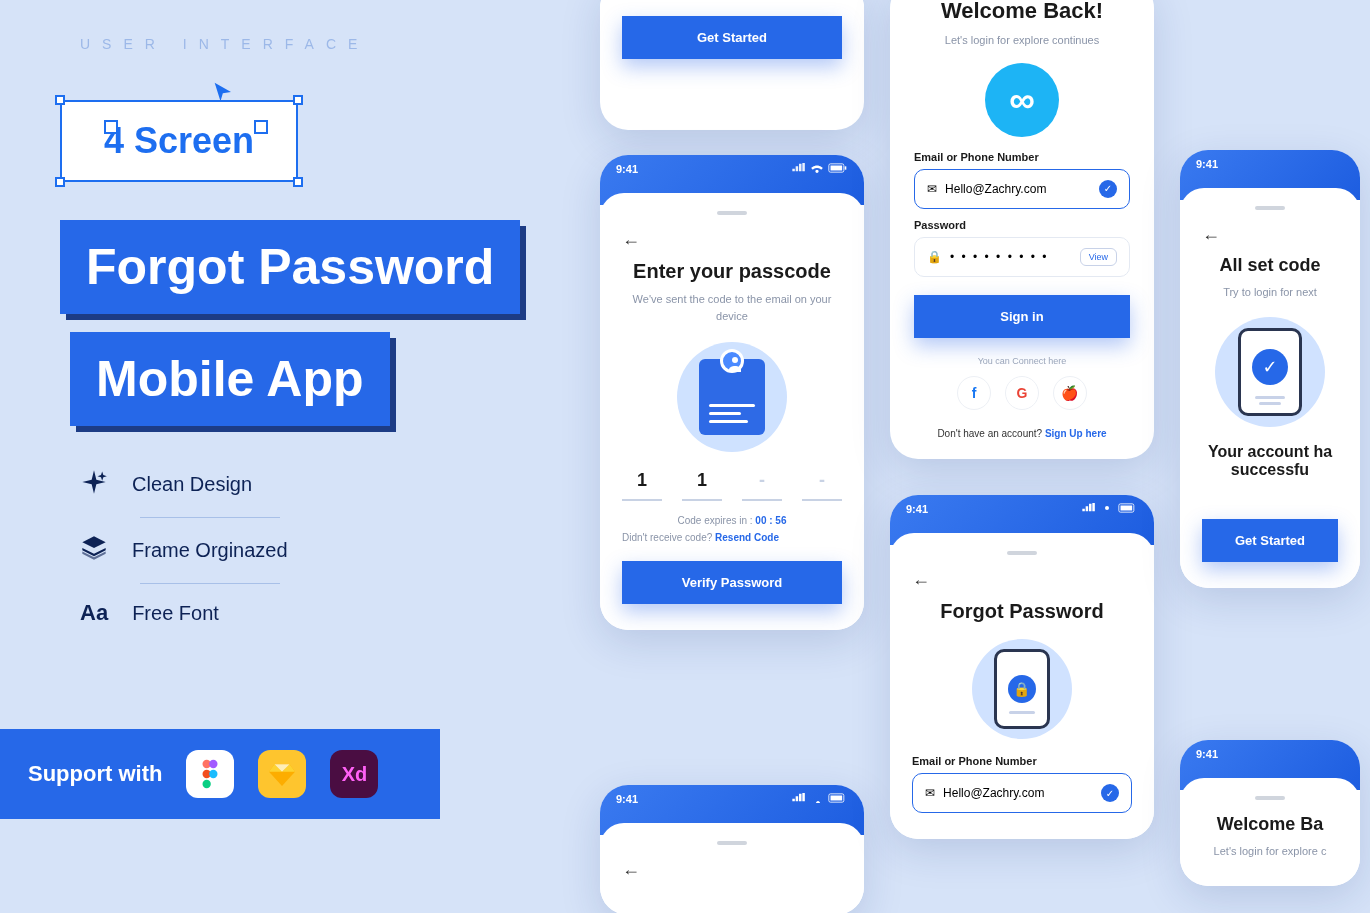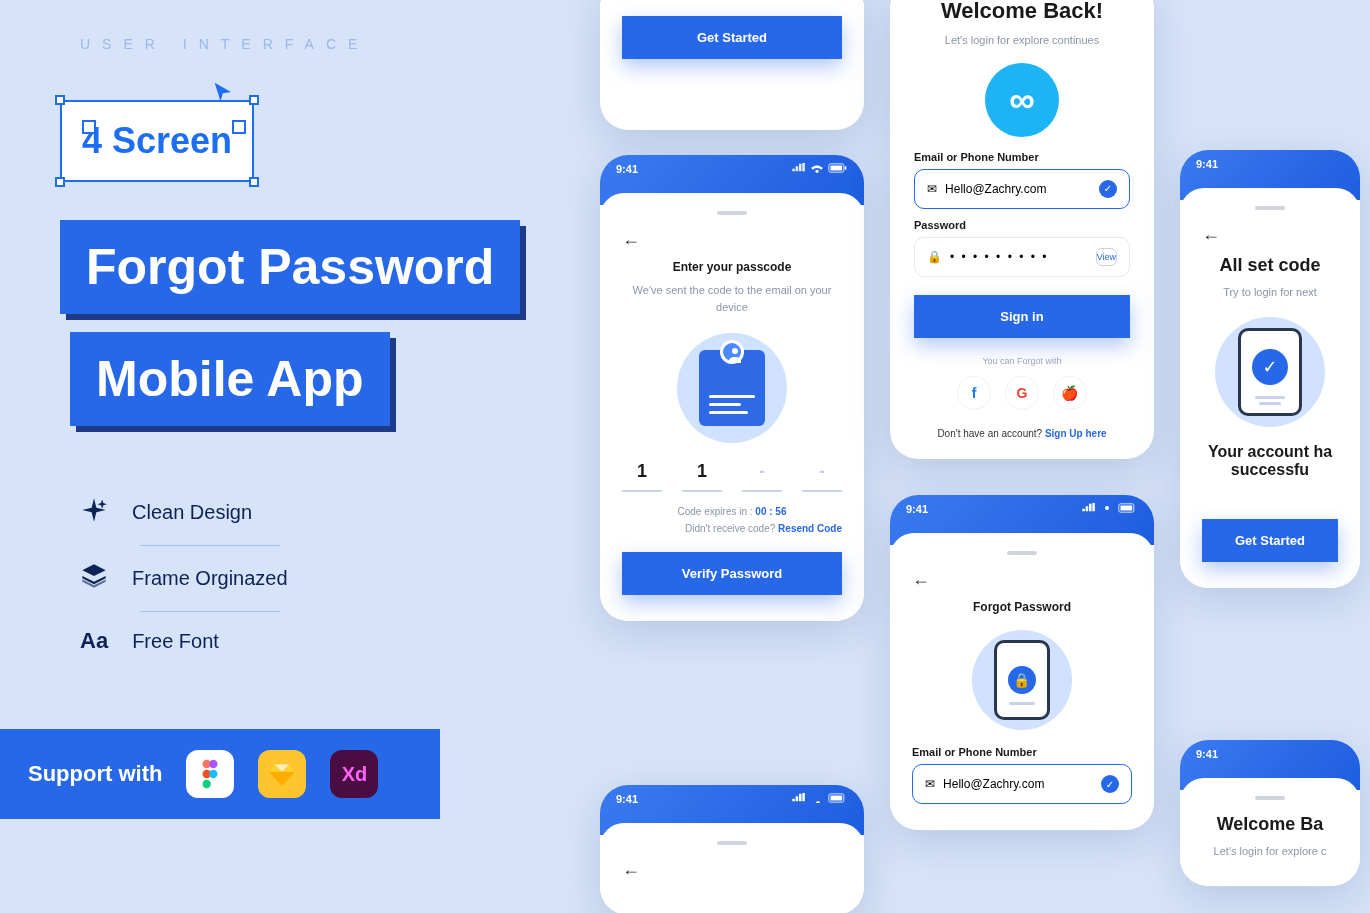--- a/index.html
+++ b/index.html
@@ -27,21 +27,21 @@
 }
 .four-screen-wrap {
   position: absolute;
   top: 100px; left: 60px;
 }
 .four-screen {
   background: #fff;
   color: #1d6ef0;
   font-size: 36px;
   font-weight: 800;
-  padding: 18px 20px;
+  padding: 18px 42px;
   position: relative;
   border: 2px solid #1d6ef0;
 }
 .four-screen::before, .four-screen::after {
   content: '';
   position: absolute;
   width: 10px; height: 10px;
   background: #fff;
   border: 2px solid #1d6ef0;
 }
@@ -74,21 +74,21 @@
   font-size: 50px;
   font-weight: 800;
   padding: 18px 26px;
   position: relative;
   margin-left: 10px;
   box-shadow: 6px 6px 0 #1d3c85;
   display: inline-block;
 }
 .features {
   position: absolute;
-  top: 480px; left: 80px;
+  top: 452px; left: 80px;
 }
 .feature-row {
   display: flex;
   align-items: center;
   gap: 24px;
   padding: 16px 0;
   color: #0d2255;
   font-size: 20px;
   font-weight: 500;
 }
@@ -167,21 +167,21 @@
   background: #d0d5dd;
   border-radius: 2px;
   margin: 0 auto 14px;
 }
 .back-arrow {
   font-size: 18px;
   color: #333;
   margin-bottom: 10px;
 }
 .screen-title {
-  font-size: 12px;
+  font-size: 20px;
   font-weight: 800;
   text-align: center;
   color: #1a1a1a;
 }
 .screen-sub {
   font-size: 11px;
   color: #8a94a8;
   text-align: center;
   margin-top: 8px;
   line-height: 1.5;
@@ -229,21 +229,21 @@
 .pin-empty { color: #c8d2e4; }
 .expire-txt {
   font-size: 10px;
   text-align: center;
   color: #8a94a8;
   margin: 14px 0 6px;
 }
 .expire-txt b { color: #2668e8; font-weight: 600; }
 .resend-txt {
   font-size: 10px;
-  text-align:right;
+  text-align:left;
   color: #8a94a8;
 }
 .resend-txt a { color: #2668e8; font-weight:600; }
 .primary-btn {
   background: #2668e8;
   color: #fff;
   text-align: center;
   font-size: 13px;
   font-weight: 700;
   padding: 14px;
@@ -286,21 +286,21 @@
   width:18px;height:18px;border-radius:50%;
   background:#2668e8;color:#fff;
   margin-left:auto;
   display:flex;align-items:center;justify-content:center;
   font-size:10px;
 }
 .view-badge {
   border:1px solid #c8d2e8;
   color:#2668e8;
   font-size:9px;
-  padding:3px 0;
+  padding:3px 8px;
   border-radius:6px;
   margin-left:auto;
 }
 .connect-txt {
   font-size:9px; color:#9aa5ba;
   text-align:center;
   margin:18px 0 10px;
 }
 .social-row {
   display:flex; justify-content:center; gap:14px;
@@ -519,21 +519,21 @@
         <span>Hello@Zachry.com</span>
         <span class="check-badge">✓</span>
       </div>
       <div class="field-label">Password</div>
       <div class="input-field plain">
         <span>🔒</span>
         <span style="letter-spacing:2px;">• • • • • • • • •</span>
         <span class="view-badge">View</span>
       </div>
       <div class="primary-btn">Sign in</div>
-      <div class="connect-txt">You can Forgot with</div>
+      <div class="connect-txt">You can Connect here</div>
       <div class="social-row">
         <div class="social-btn" style="color:#1877f2">f</div>
         <div class="social-btn" style="color:#ea4335">G</div>
         <div class="social-btn">🍎</div>
       </div>
       <div class="signup-txt">
         <span>Don't have an account?</span> <a>Sign Up here</a>
       </div>
     </div>
   </div>

